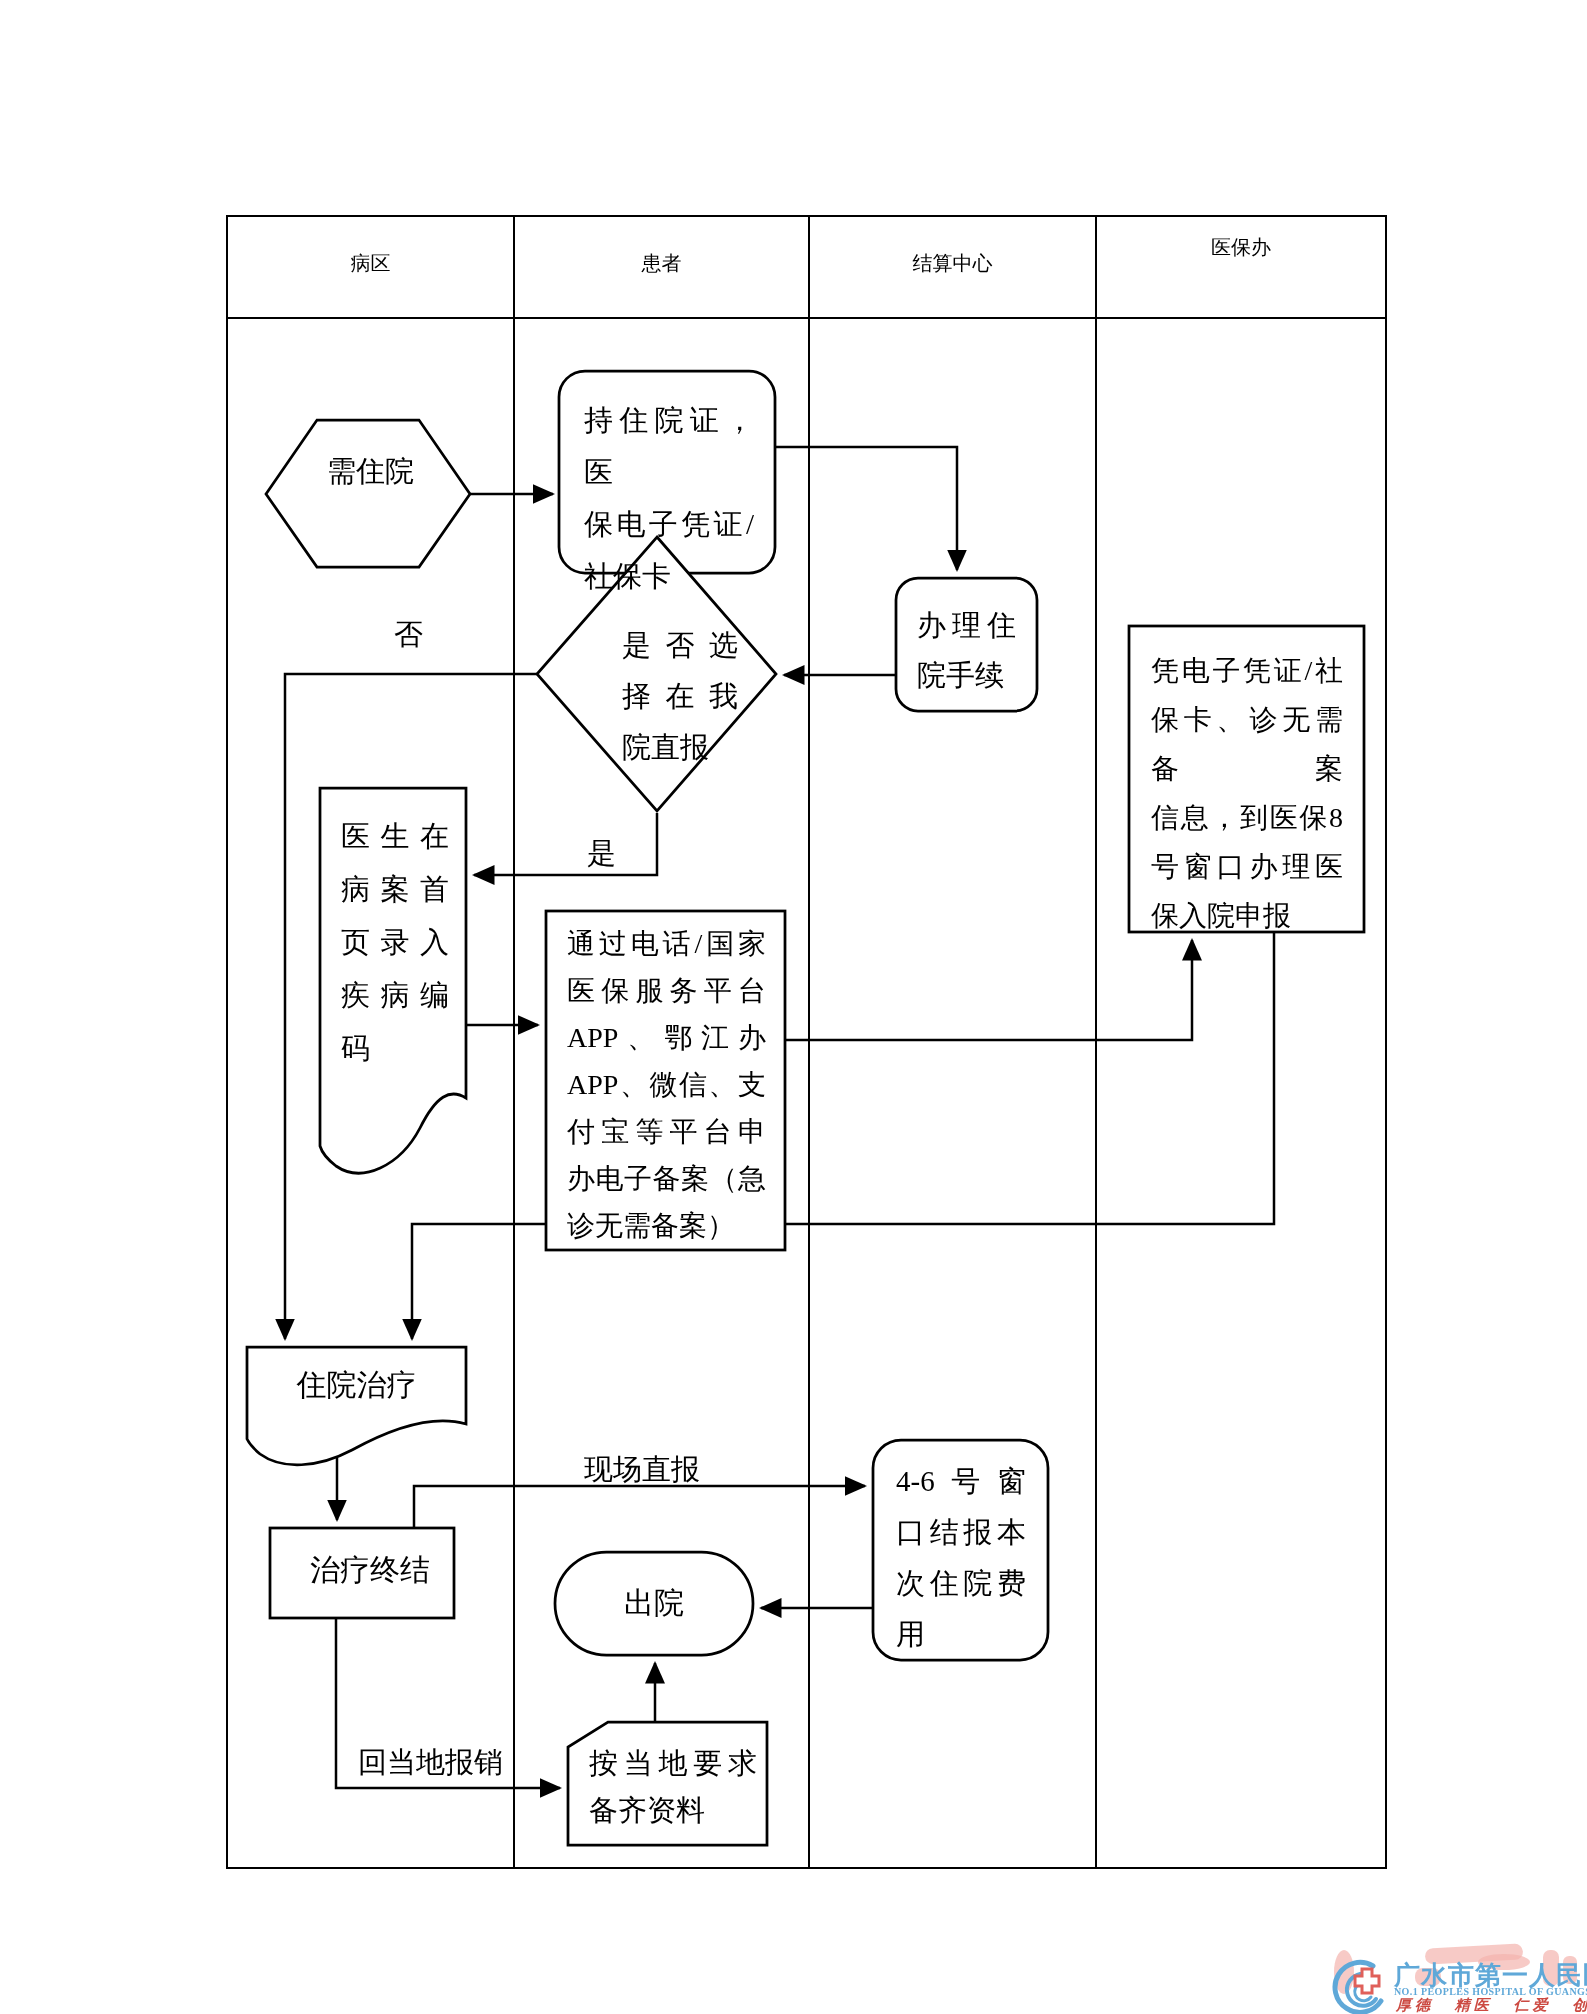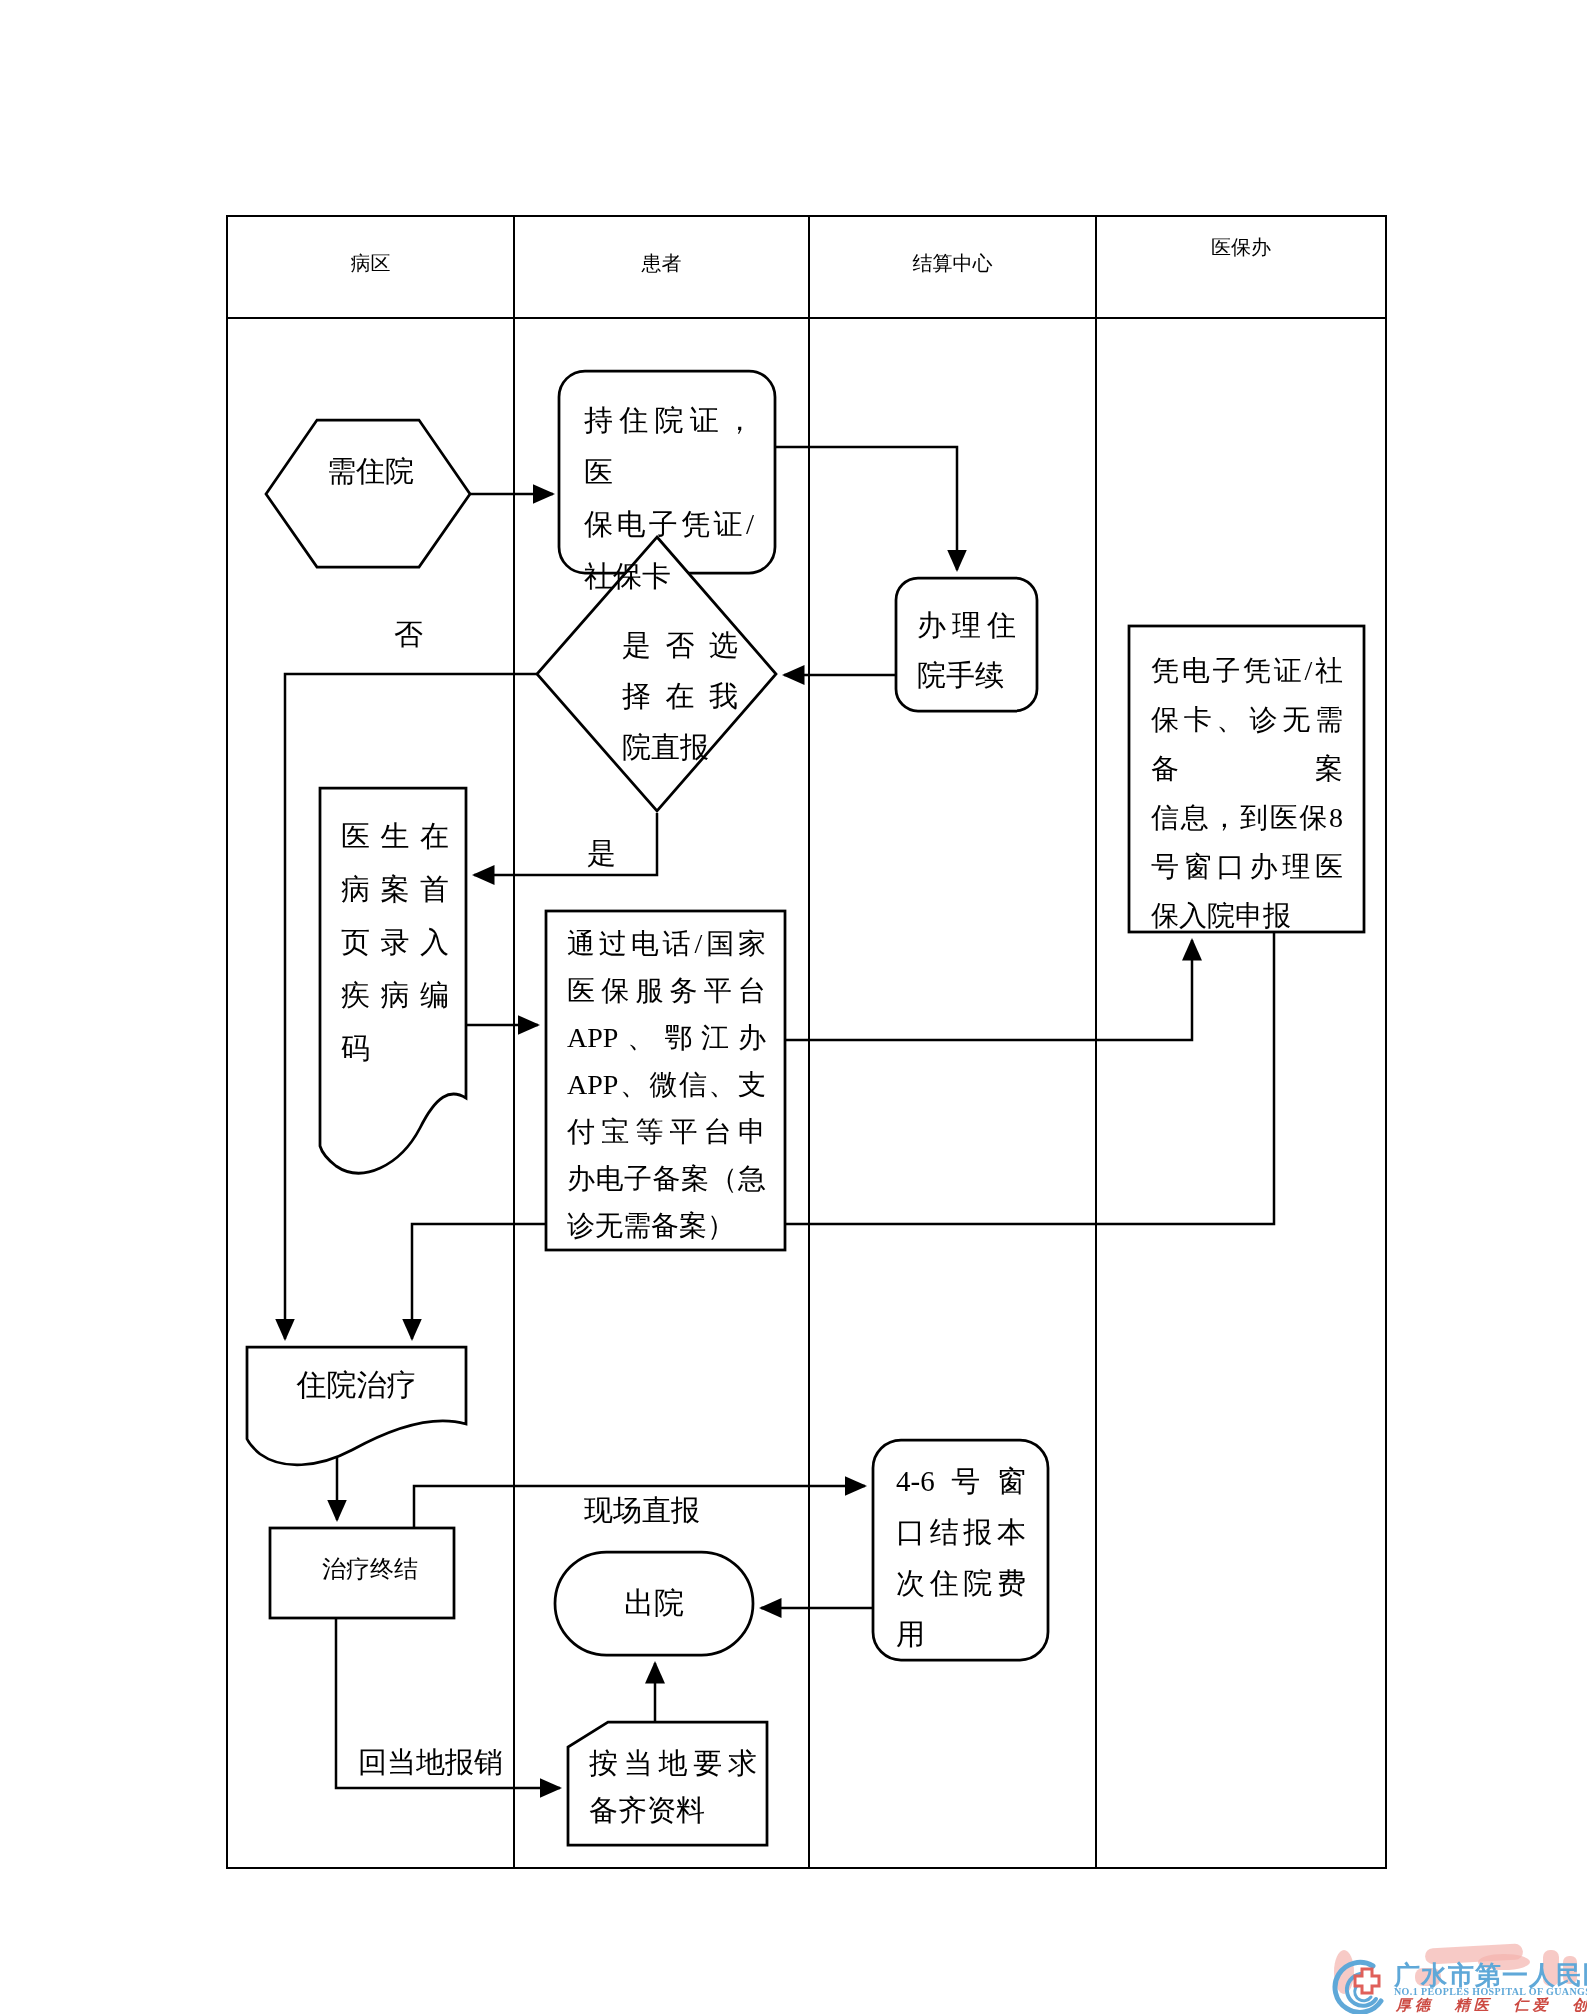--- a/index.html
+++ b/index.html
@@ -140,38 +140,38 @@
   <div class="block node-text" style="left:1151px;top:646px;width:192px;line-height:49px;font-size:28px;">
     <div class="jl">凭电子凭证/社</div>
     <div class="jl">保卡、诊无需备案</div>
     <div class="jl">信息，到医保8</div>
     <div class="jl">号窗口办理医</div>
     <div class="ll">保入院申报</div>
   </div>
 
   <div class="txt node-text ctr" style="left:247px;top:1360px;width:219px;font-size:30px;">住院治疗</div>
 
-  <div class="txt node-text ctr" style="left:270px;top:1545px;width:200px;font-size:24px;">治疗终结</div>
+  <div class="txt node-text ctr" style="left:270px;top:1545px;width:200px;font-size:30px;">治疗终结</div>
 
   <div class="block node-text" style="left:896px;top:1456px;width:130px;line-height:51px;">
     <div class="jl">4-6号窗</div>
     <div class="jl">口结报本</div>
     <div class="jl">次住院费</div>
     <div class="ll">用</div>
   </div>
 
   <div class="txt node-text ctr" style="left:555px;top:1578px;width:198px;font-size:30px;">出院</div>
 
   <div class="block node-text" style="left:589px;top:1740px;width:168px;line-height:47px;">
     <div class="jl">按当地要求</div>
     <div class="ll">备齐资料</div>
   </div>
 
   <div class="txt node-text" style="left:394px;top:610px;">否</div>
   <div class="txt node-text" style="left:587px;top:829px;">是</div>
-  <div class="txt node-text" style="left:584px;top:1445px;margin-top:41px;">现场直报</div>
+  <div class="txt node-text" style="left:584px;top:1445px;">现场直报</div>
   <div class="txt node-text" style="left:358px;top:1738px;">回当地报销</div>
 
   <div class="txt wm-name" style="left:1394px;top:1958px;color:#5fa8d8;">广水市第一人民医院</div>
   <div class="txt wm-en" style="left:1394px;top:1986px;color:#5fa8d8;">NO.1 PEOPLES HOSPITAL OF GUANGSHUI</div>
   <div class="txt wm-slogan" style="left:1396px;top:1996px;color:#cc4a42;">厚德 精医 仁爱 创新</div>
 
 </div>
 
 </body></html>

